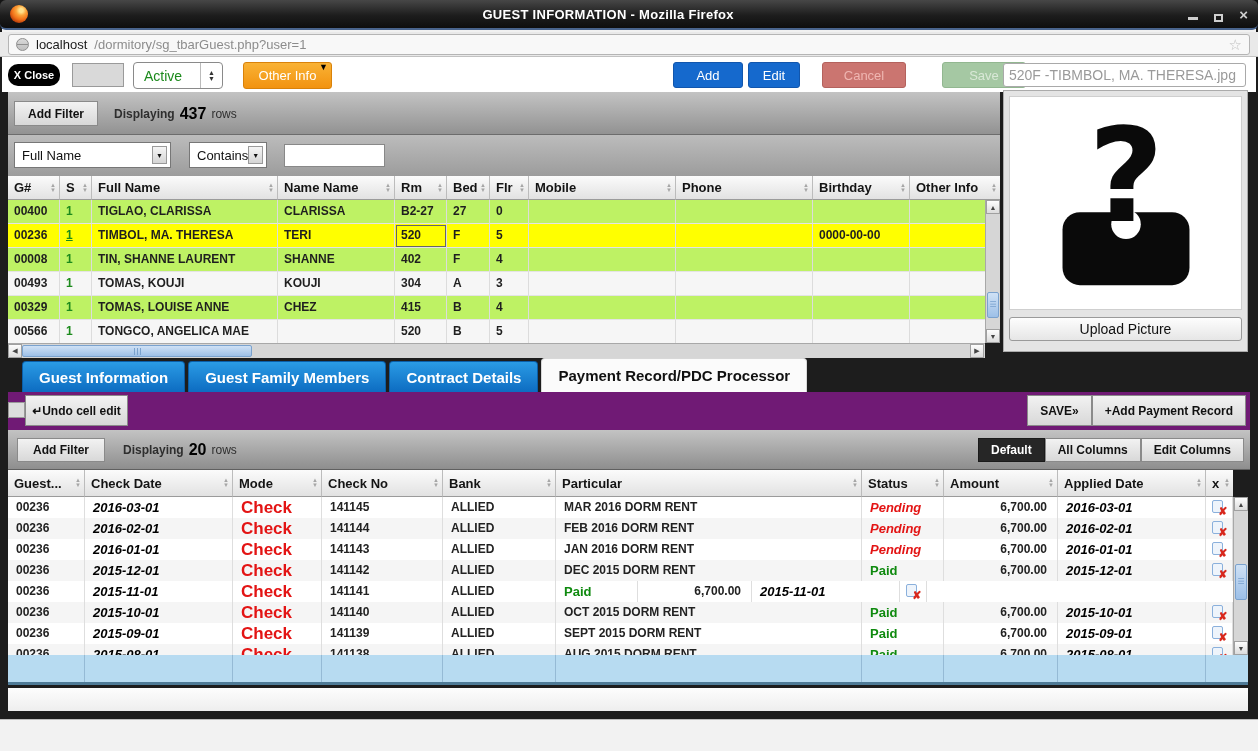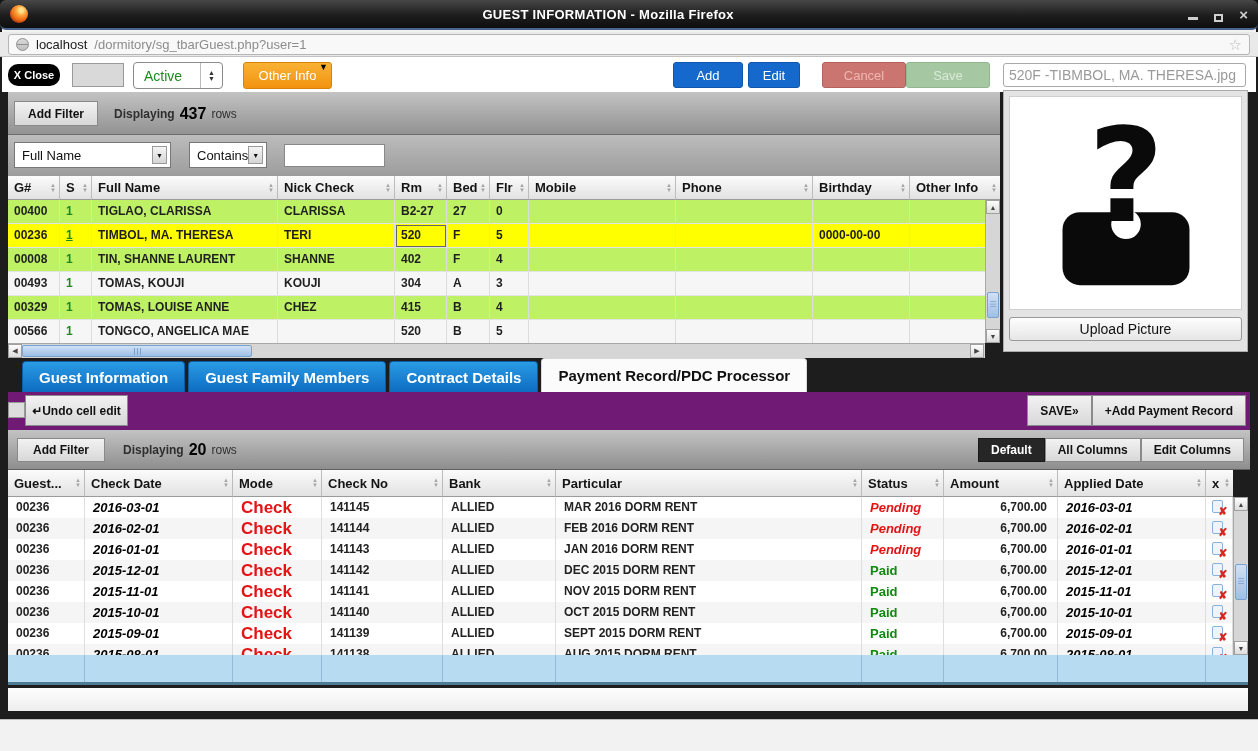--- a/index.html
+++ b/index.html
@@ -39,21 +39,21 @@
   .btn-xclose{left:6px;top:7px;width:52px;height:22px;background:#000;color:#fff;font-weight:bold;font-size:11px;border-radius:10px;}
   .gray-box{left:70px;top:6px;width:52px;height:24px;background:#d9d9d9;border:1px solid #9a9a9a;border-radius:0;}
   .sel-active{left:131px;top:5px;width:90px;height:27px;background:#fff;border:1px solid #8a8a8a;border-radius:4px;justify-content:space-between;padding-left:10px;overflow:hidden;}
   .sel-active .val{color:#1c8a1c;font-size:14px;}
   .spinner{width:22px;height:100%;border-left:1px solid #bbb;display:flex;flex-direction:column;align-items:center;justify-content:center;color:#333;font-size:7px;line-height:6px;}
   .btn-other{left:241px;top:5px;width:89px;height:27px;background:linear-gradient(#f9b235,#f29310);border:1px solid #d9820a;color:#fff;position:absolute;}
   .btn-other .caret{position:absolute;top:-1px;right:3px;font-size:9px;color:#000;}
   .btn-add{left:671px;top:5px;width:70px;height:26px;background:#1569cd;border:1px solid #1156ad;color:#fff;}
   .btn-edit{left:746px;top:5px;width:52px;height:26px;background:#1569cd;border:1px solid #1156ad;color:#fff;}
   .btn-cancel{left:820px;top:5px;width:84px;height:26px;background:#cb7570;border:1px solid #b4625d;color:#efb6b2;}
-  .btn-save{left:904px;top:5px;width:84px;height:26px;background:#a5c8a3;border:1px solid #92b790;color:#d9e8d7;}
+  .btn-save{left:940px;top:5px;width:84px;height:26px;background:#a5c8a3;border:1px solid #92b790;color:#d9e8d7;}
   .filename{left:1001px;top:6px;width:243px;height:24px;position:absolute;border:1px solid #a9a9a9;border-radius:3px;
     color:#9a9a9a;font-size:14px;padding:0 5px;background:#fff;font-family:"Liberation Sans",sans-serif;}
   
   .gbtn{display:flex;align-items:center;justify-content:center;background:linear-gradient(#f2f2f2,#d8d8d8);
     border:1px solid #8a8a8a;font-weight:bold;font-size:12px;color:#111;cursor:pointer;}
   .btn-dark{background:#262626;color:#fff;border-color:#1a1a1a;}
   .disp{display:flex;align-items:center;gap:5px;color:#2e2e2e;font-size:12px;font-weight:bold;}
   .disp .count{font-size:16px;color:#000;}
   .disp .suf{font-weight:normal;font-size:12px;}
   
@@ -238,21 +238,21 @@
             </span>
           </div>
           <div class="hcell gc2">
             <span>Full Name</span>
             <span class="sort">
               <span>▲</span>
               <span>▼</span>
             </span>
           </div>
           <div class="hcell gc3">
-            <span>Nick Check</span>
+            <span>Name Name</span>
             <span class="sort">
               <span>▲</span>
               <span>▼</span>
             </span>
           </div>
           <div class="hcell gc4">
             <span>Rm</span>
             <span class="sort">
               <span>▲</span>
               <span>▼</span>
@@ -587,21 +587,20 @@
           <div class="pcell p9 del-cell">
             <span class="del-icon"></span>
           </div>
         </div>
         <div class="prow">
           <div class="pcell p0">00236</div>
           <div class="pcell p1 date-cell">2015-11-01</div>
           <div class="pcell p2 mode-cell">Check</div>
           <div class="pcell p3">141141</div>
           <div class="pcell p4">ALLIED</div>
-          <div class="pcell p5">NOV 2015 DORM RENT</div>
           <div class="pcell p6 st-paid">Paid</div>
           <div class="pcell p7 amt-cell">6,700.00</div>
           <div class="pcell p8 date-cell">2015-11-01</div>
           <div class="pcell p9 del-cell">
             <span class="del-icon"></span>
           </div>
         </div>
         <div class="prow">
           <div class="pcell p0">00236</div>
           <div class="pcell p1 date-cell">2015-10-01</div>

